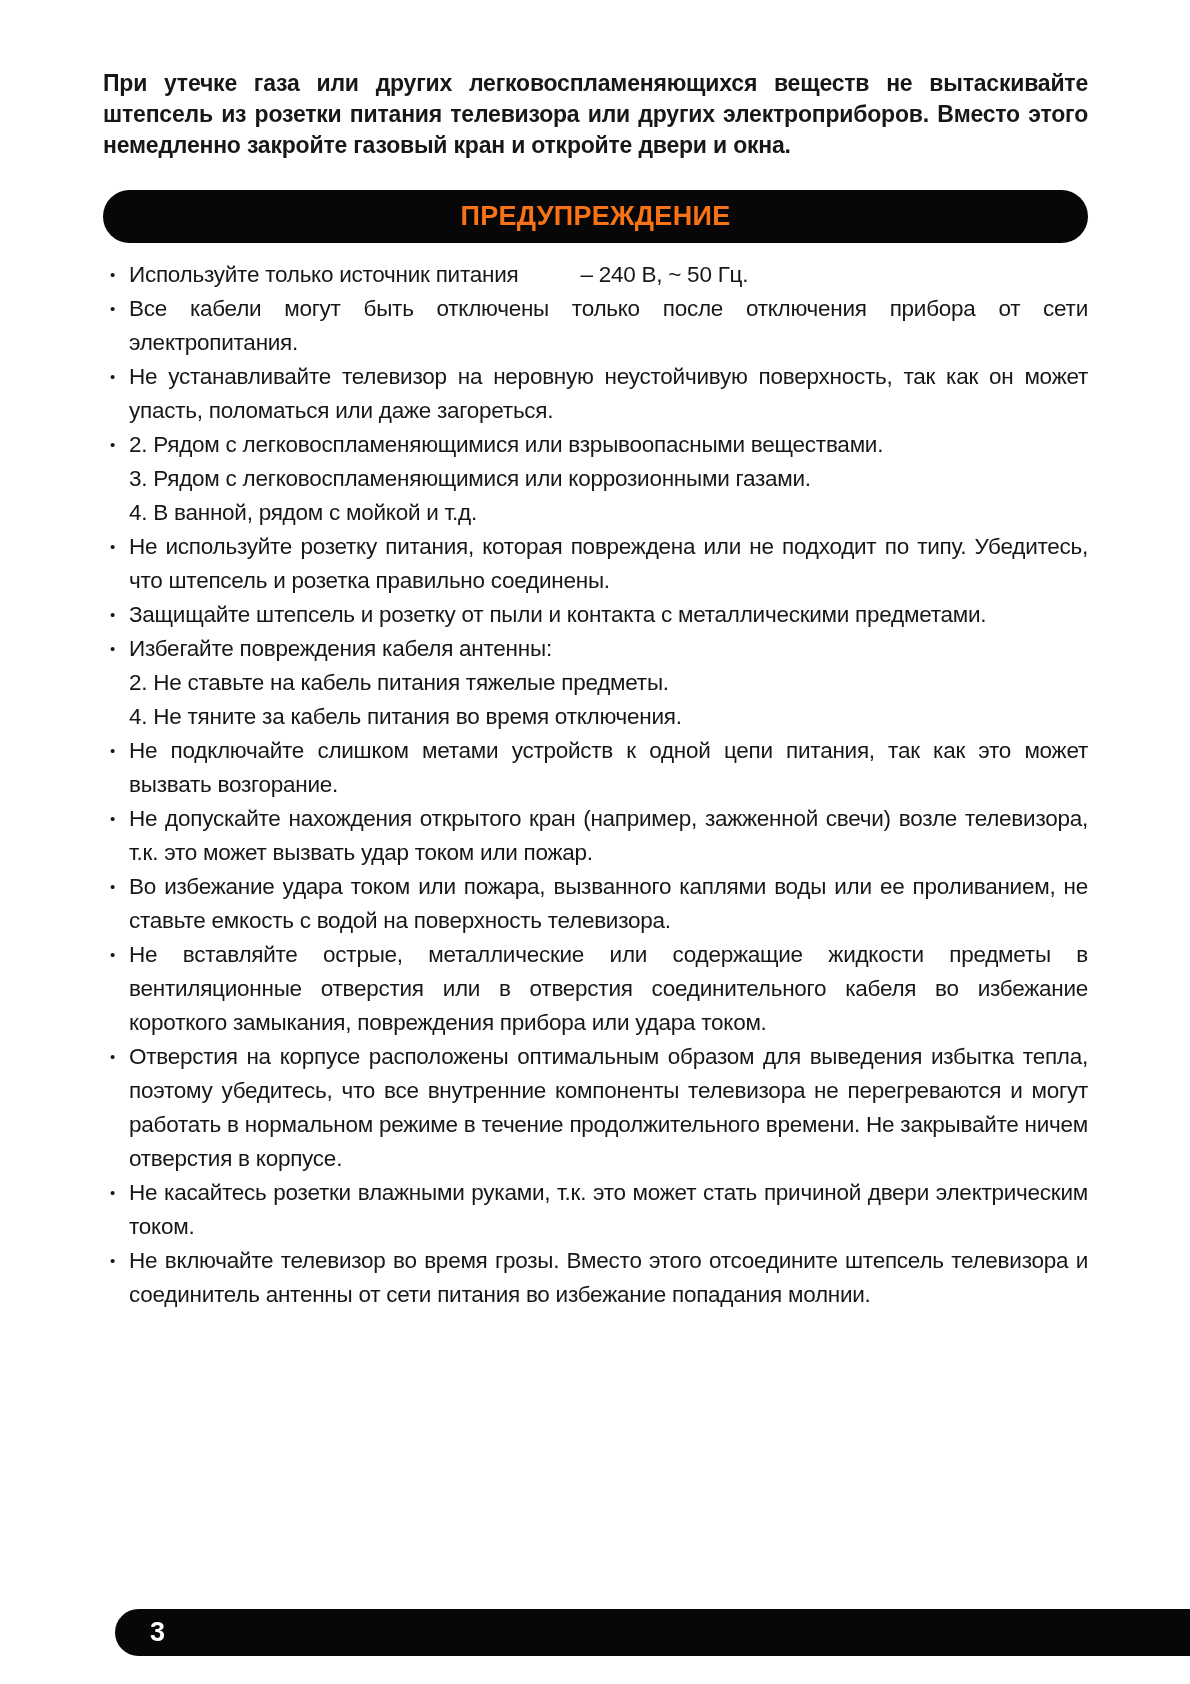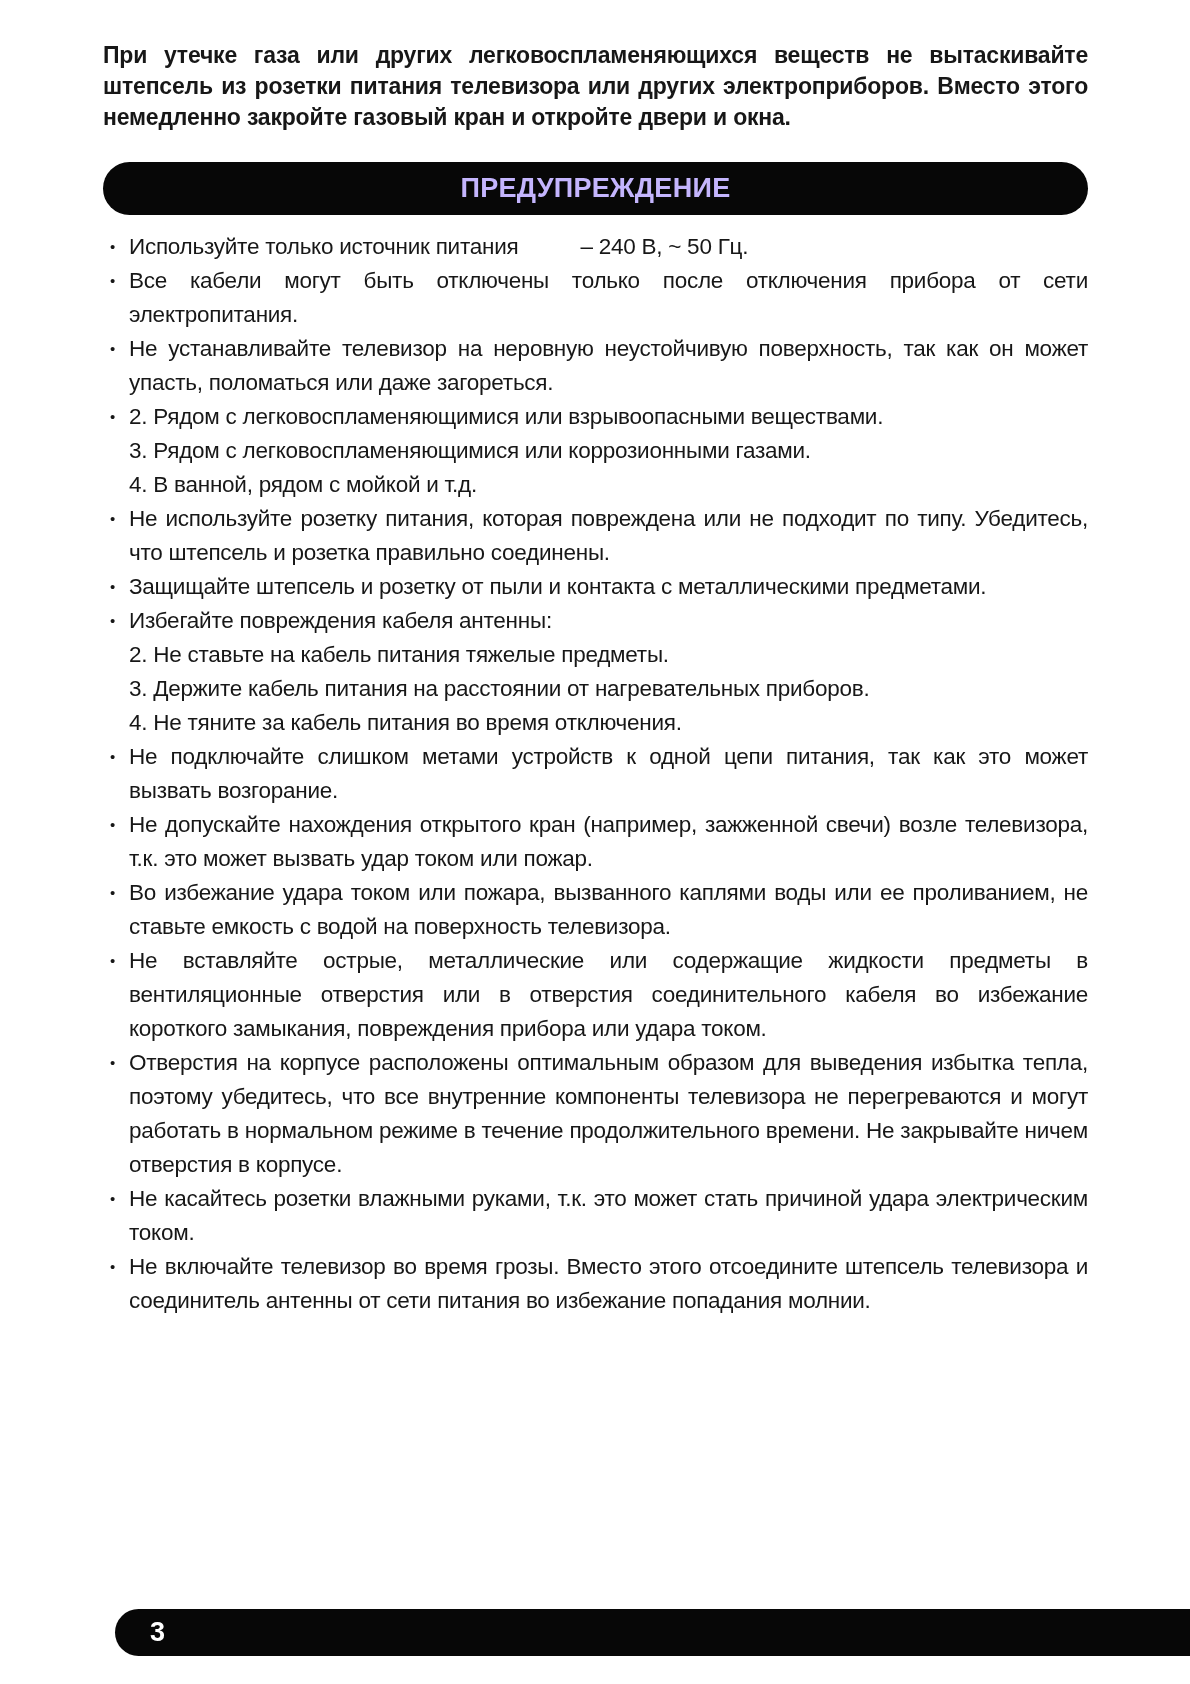--- a/index.html
+++ b/index.html
@@ -9,42 +9,42 @@
   body {
     width: 1190px;
     height: 1684px;
     background: #ffffff;
     color: #171717;
     font-family: "Liberation Sans", sans-serif;
     position: relative;
     overflow: hidden;
   }
   .content {
-    padding: 40px 102px 0 103px;
+    padding: 68px 102px 0 103px;
   }
   .intro {
     margin: 0;
     font-weight: 700;
     font-size: 23px;
     line-height: 31px;
     text-align: justify;
     letter-spacing: -0.2px;
     hyphens: manual;
   }
   .banner {
     margin-top: 29px;
     height: 53px;
     background: #070707;
     border-radius: 27px;
     display: flex;
     align-items: center;
     justify-content: center;
   }
   .banner-title {
-    color: #c4b5fd;
+    color: #f97316;
     font-weight: 700;
     font-size: 27px;
     letter-spacing: 0.3px;
   }
   .list {
     margin-top: 15px;
     font-size: 22.5px;
     line-height: 34px;
     letter-spacing: -0.25px;
     hyphens: manual;
@@ -132,21 +132,20 @@
 
     <div class="li">
       <span class="marker">•</span>
       <div class="li-text">Защищайте штепсель и розетку от пыли и контакта с металлическими пред­метами.</div>
     </div>
 
     <div class="li">
       <span class="marker">•</span>
       <div class="li-text">Избегайте повреждения кабеля антенны:</div>
       <div class="sub">2. Не ставьте на кабель питания тяжелые предметы.</div>
-      <div class="sub">3. Держите кабель питания на расстоянии от нагревательных приборов.</div>
       <div class="sub">4. Не тяните за кабель питания во время отключения.</div>
     </div>
 
     <div class="li">
       <span class="marker">•</span>
       <div class="li-text">Не подключайте слишком метами устройств к одной цепи питания, так как это может вызвать возгорание.</div>
     </div>
 
     <div class="li">
       <span class="marker">•</span>
@@ -163,21 +162,21 @@
       <div class="li-text">Не вставляйте острые, металлические или содержащие жидкости предметы в вентиляционные отверстия или в отверстия соединительного кабеля во из­бежание короткого замыкания, повреждения прибора или удара током.</div>
     </div>
 
     <div class="li">
       <span class="marker">•</span>
       <div class="li-text">Отверстия на корпусе расположены оптимальным образом для выведения избытка тепла, поэтому убедитесь, что все внутренние компоненты телевизо­ра не перегреваются и могут работать в нормальном режиме в течение про­должительного времени. Не закрывайте ничем отверстия в корпусе.</div>
     </div>
 
     <div class="li">
       <span class="marker">•</span>
-      <div class="li-text">Не касайтесь розетки влажными руками, т.к. это может стать причиной удара электрическим током.</div>
+      <div class="li-text">Не касайтесь розетки влажными руками, т.к. это может стать причиной двери электрическим током.</div>
     </div>
 
     <div class="li">
       <span class="marker">•</span>
       <div class="li-text">Не включайте телевизор во время грозы. Вместо этого отсоедините штепсель телевизора и соединитель антенны от сети питания во избежание попадания молнии.</div>
     </div>
 
   </div>
 </div>
 

